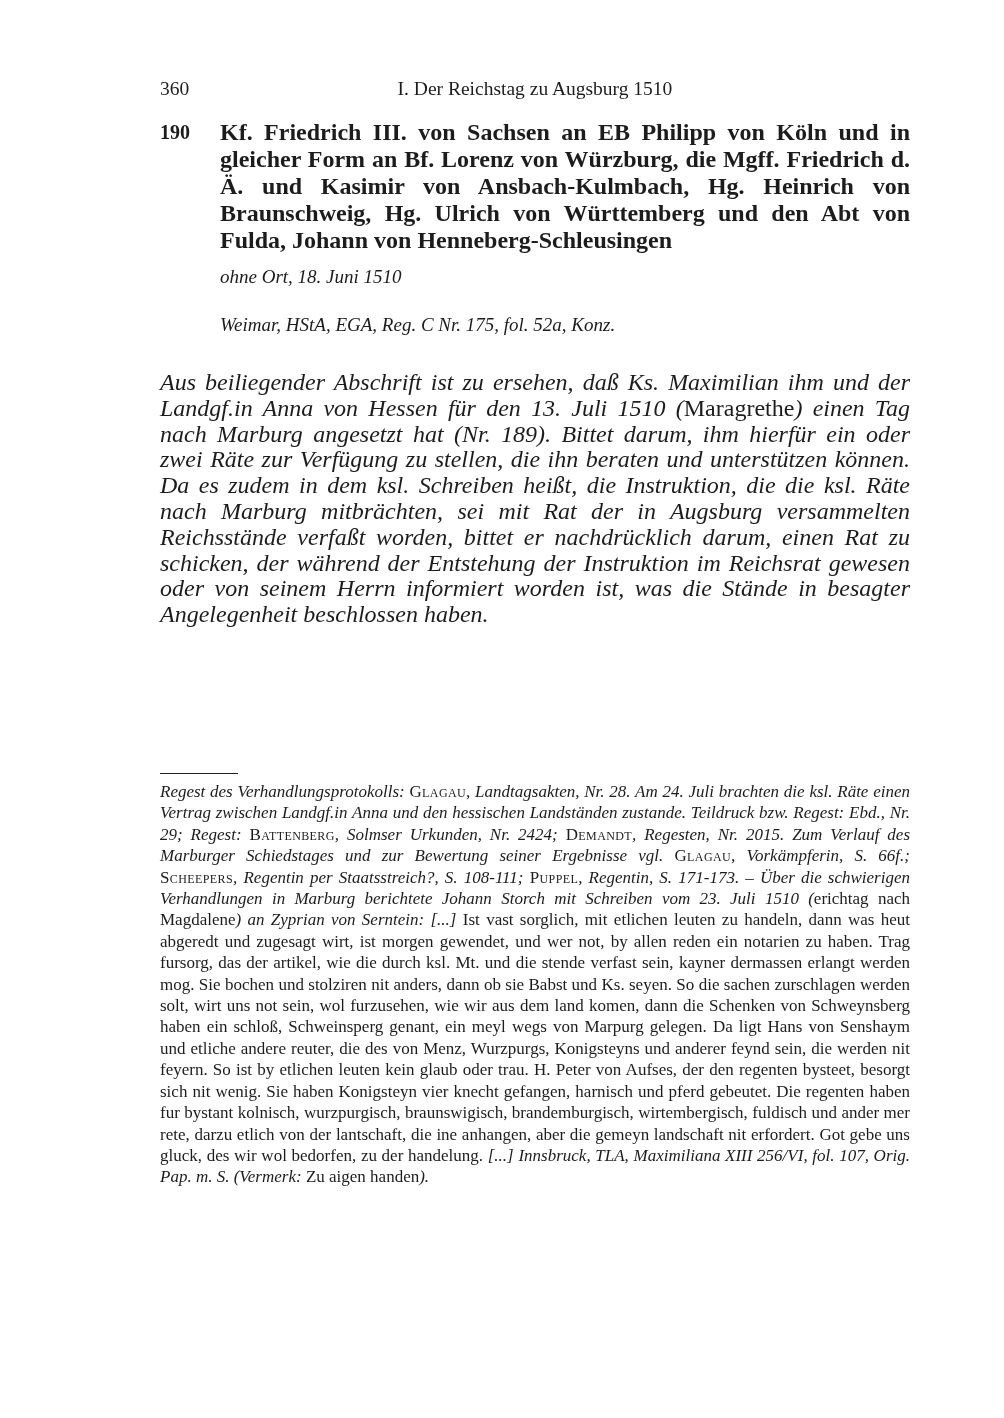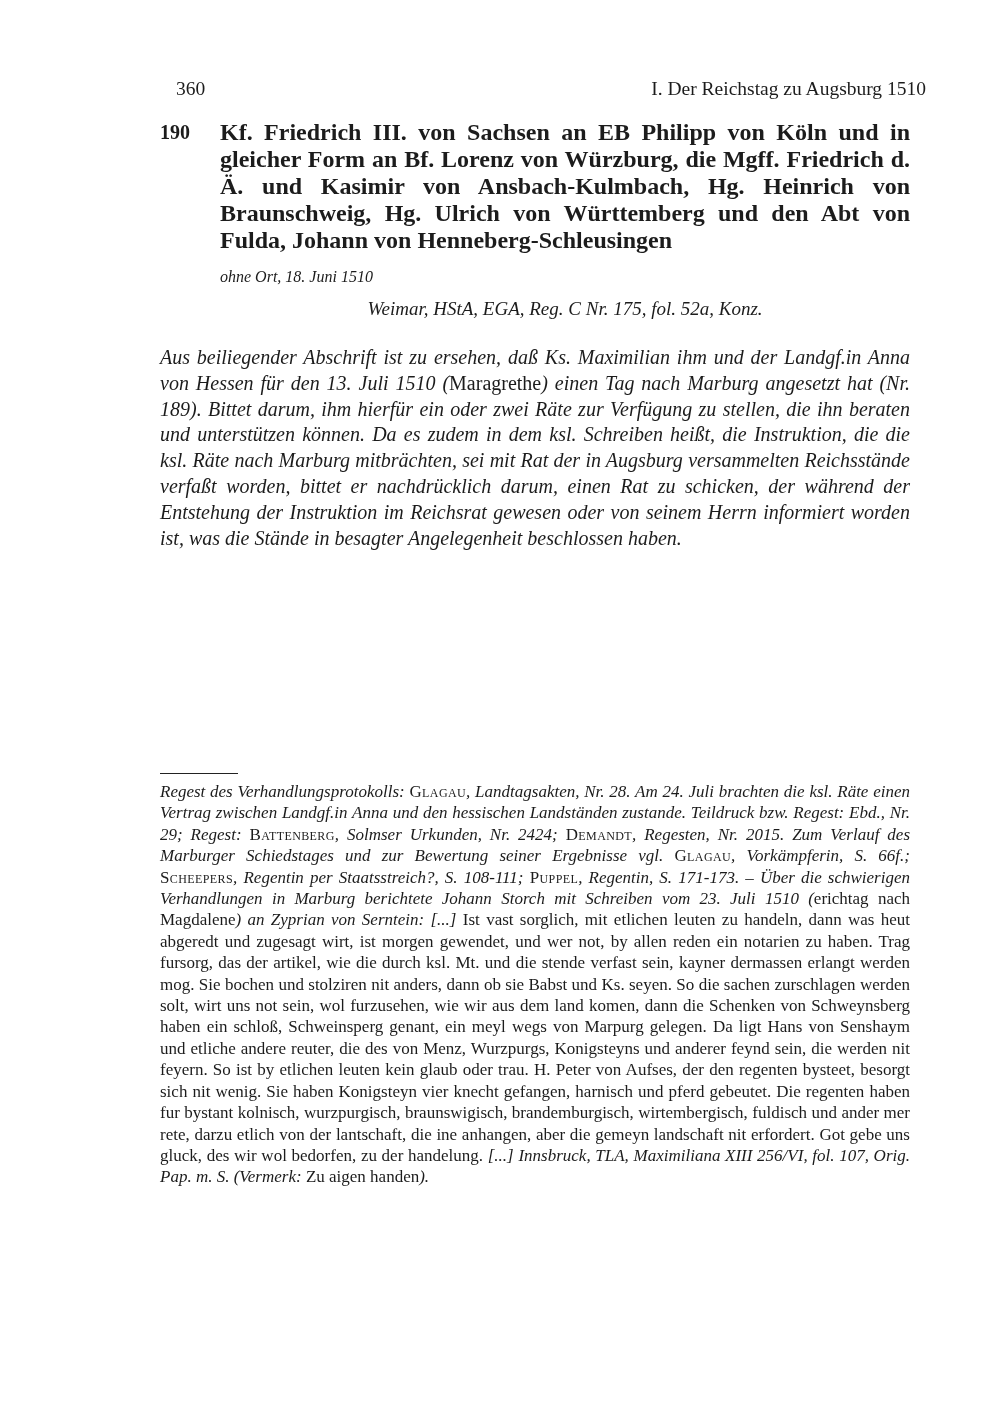--- a/index.html
+++ b/index.html
@@ -11,35 +11,35 @@
     width: 1004px;
     height: 1418px;
     position: relative;
     font-family: "Liberation Serif", "DejaVu Serif", serif;
     color: #1c1c1c;
     overflow: hidden;
   }
   .page-header {
     position: absolute;
     top: 78px;
-    left: 176px;
+    left: 160px;
     width: 750px;
     height: 26px;
     font-size: 19.5px;
   }
   .page-number {
     position: absolute;
     left: 0;
     top: 0;
   }
   .running-title {
     position: absolute;
     left: 0;
     width: 100%;
-    text-align: right;
+    text-align: center;
     top: 0;
   }
   .entry {
     position: absolute;
     top: 119px;
     left: 160px;
     width: 750px;
   }
   .entry-heading-row {
     position: relative;
@@ -58,35 +58,34 @@
     width: 690px;
     font-weight: bold;
     font-size: 24px;
     line-height: 27px;
     text-align: justify;
   }
   .entry-dateline {
     margin-left: 60px;
     margin-top: 11px;
     font-style: italic;
-    font-size: 16px;
+    font-size: 19px;
     line-height: 24px;
   }
   .entry-source {
     margin-left: 60px;
-    margin-top: 8px;
+    margin-top: 24px;
     font-style: italic;
     font-size: 19px;
     line-height: 24px;
-    text-align: center;
   }
   .entry-summary {
-    margin-top: 24px;
+    margin-top: 33px;
     width: 750px;
-    font-size: 20px;
+    font-size: 24px;
     line-height: 25.8px;
     text-align: justify;
   }
   .footnote {
     position: absolute;
     top: 773px;
     left: 160px;
     width: 750px;
   }
   .footnote-separator {

